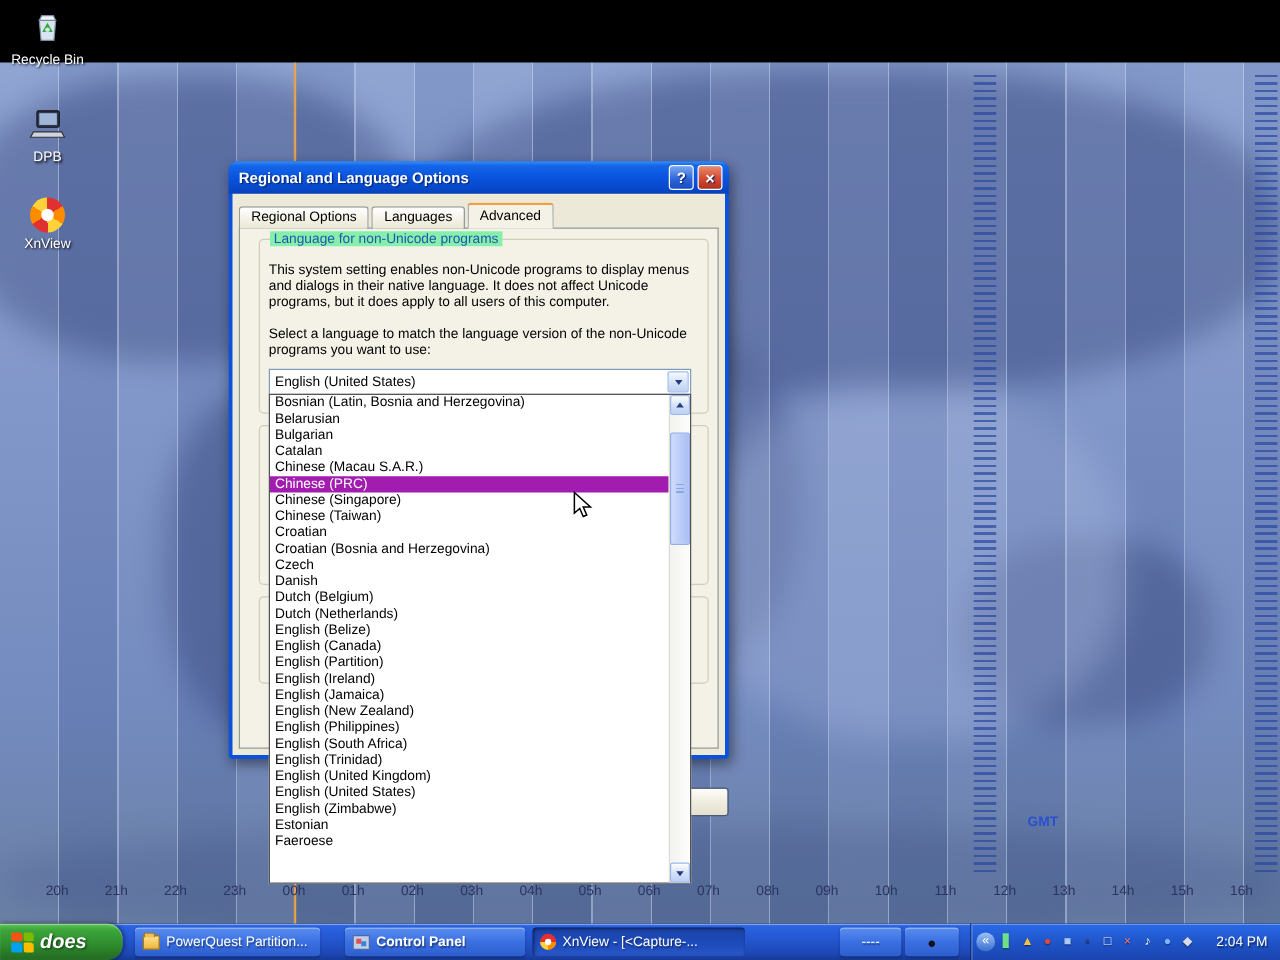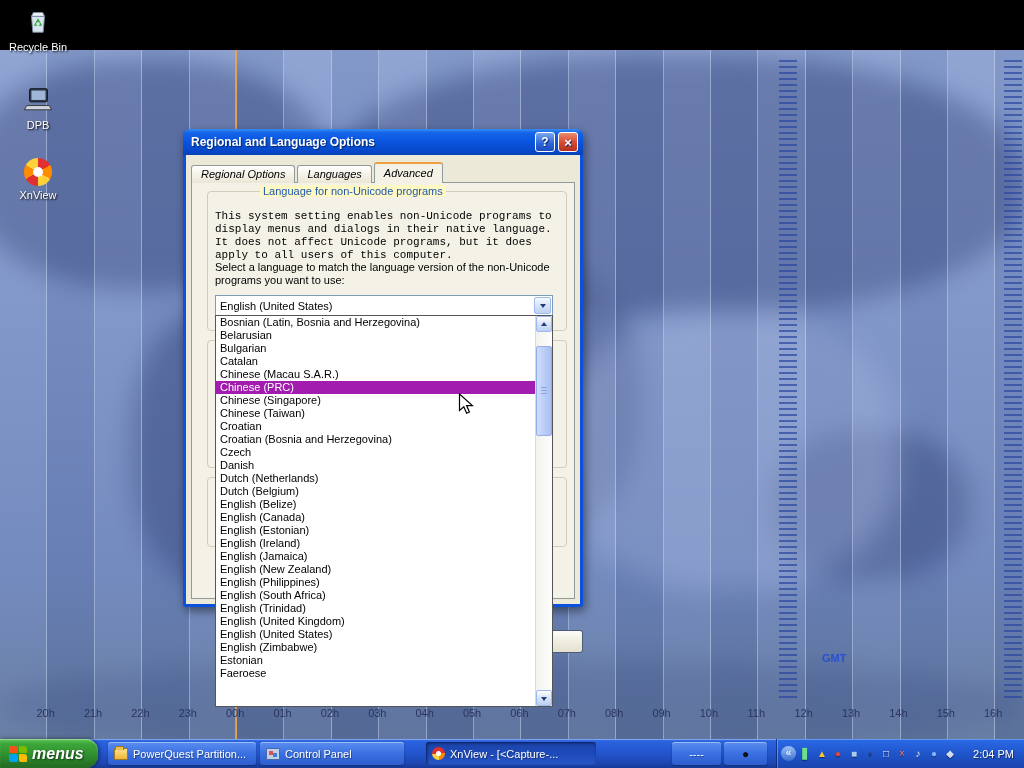--- a/index.html
+++ b/index.html
@@ -40,36 +40,36 @@
   .titlebar { position:absolute; left:-3px; top:-3px; right:-3px; height:26px; border-radius:7px 7px 0 0;
          background:linear-gradient(180deg,#378ef5 0%,#1465e8 14%,#0a55e0 48%,#0747c8 86%,#0640b8 100%);
          color:#fff; font-weight:bold; font-size:12px; display:flex; align-items:center; padding:0 5px 0 8px;
          text-shadow:1px 1px 1px #00256e; }
   .titlebar .t-text { flex:1; }
   .cap-btn { width:20px; height:20px; margin-left:3px; border:1px solid #fff; border-radius:3px;
          display:flex; align-items:center; justify-content:center; color:#fff; font-weight:bold; font-size:12px; }
   .help-btn { background:linear-gradient(180deg,#7aa8f0,#2c62d8 60%,#1a4ec0); }
   .close-btn { background:linear-gradient(180deg,#eb8a6c,#d6492f 55%,#b1301d); font-size:13px; }
 
-  .tabs { position:absolute; left:5px; top:30px; height:21px; display:flex; align-items:flex-end; z-index:2;font-style:italic; }
+  .tabs { position:absolute; left:5px; top:30px; height:21px; display:flex; align-items:flex-end; z-index:2; }
   .tab { height:18px; line-height:16px; padding:0 9px; margin-right:2px; color:#000;
          background:linear-gradient(#fff,#f3f1e4 60%,#eae7d6); border:1px solid #919b9c; border-bottom:none;
          border-radius:3px 3px 0 0; }
   .tab.active { height:21px; line-height:18px; background:#f4f2e7; border-top:2px solid #f0a040; }
   .page { position:absolute; left:5px; top:50px; width:384px; height:417px; background:#f4f2e7;
           border:1px solid #919b9c; z-index:1; }
 
   .groupbox { position:absolute; border:1px solid #d0cdba; border-radius:4px; }
   .gb-main { left:15px; top:8px; width:360px; height:140px; }
-  .gb-title { position:absolute; top:-7px; left:8px; background:#fef9c3; padding:0 3px; color:#2057b0;margin-left:44px; }
+  .gb-title { position:absolute; top:-7px; left:8px; background:#86efac; padding:0 3px; color:#2057b0; }
   .gb-hidden-1 { left:15px; top:157px; width:360px; height:128px; }
   .gb-hidden-2 { left:15px; top:294px; width:360px; height:70px; }
 
   .para { position:absolute; left:23px; color:#000; line-height:13px; }
-  .para1 { top:27px; width:342px;font-family:Liberation Mono, monospace; }
+  .para1 { top:27px; width:342px; }
   .para2 { top:78px; width:346px; }
 
   .combo { position:absolute; left:23px; top:112px; width:338px; height:21px; background:#fff;
            border:1px solid #7f9db9; display:flex; align-items:center; }
   .combo-value { flex:1; padding-left:4px; white-space:nowrap; overflow:hidden; }
   .combo-btn { width:17px; height:17px; margin:1px; border:1px solid #9ebcf0; border-radius:2px;
            background:linear-gradient(180deg,#f5f9ff,#d7e3f7 50%,#bfd2f2); display:flex; align-items:center; justify-content:center; }
   .tri-down { width:0; height:0; border:3.5px solid transparent; border-top:4.5px solid #1f3e7e; margin-top:4px; }
   .tri-up2 { width:0; height:0; border:3.5px solid transparent; border-bottom:4.5px solid #1f3e7e; margin-bottom:4px; }
 
@@ -242,25 +242,25 @@
       <div class="droplist-item">Bulgarian</div>
       <div class="droplist-item">Catalan</div>
       <div class="droplist-item">Chinese (Macau S.A.R.)</div>
       <div class="droplist-item selected">Chinese (PRC)</div>
       <div class="droplist-item">Chinese (Singapore)</div>
       <div class="droplist-item">Chinese (Taiwan)</div>
       <div class="droplist-item">Croatian</div>
       <div class="droplist-item">Croatian (Bosnia and Herzegovina)</div>
       <div class="droplist-item">Czech</div>
       <div class="droplist-item">Danish</div>
+      <div class="droplist-item">Dutch (Belgium)</div>
       <div class="droplist-item">Dutch (Netherlands)</div>
-      <div class="droplist-item">Dutch (Belgium)</div>
       <div class="droplist-item">English (Belize)</div>
       <div class="droplist-item">English (Canada)</div>
-      <div class="droplist-item">English (Estonian)</div>
+      <div class="droplist-item">English (Partition)</div>
       <div class="droplist-item">English (Ireland)</div>
       <div class="droplist-item">English (Jamaica)</div>
       <div class="droplist-item">English (New Zealand)</div>
       <div class="droplist-item">English (Philippines)</div>
       <div class="droplist-item">English (South Africa)</div>
       <div class="droplist-item">English (Trinidad)</div>
       <div class="droplist-item">English (United Kingdom)</div>
       <div class="droplist-item">English (United States)</div>
       <div class="droplist-item">English (Zimbabwe)</div>
       <div class="droplist-item">Estonian</div>
@@ -282,28 +282,28 @@
 </svg>
 
 <div class="taskbar">
   <div class="start">
     <span class="flag">
         <i></i>
         <i></i>
         <i></i>
         <i></i>
       </span>
-    <span>menus</span>
+    <span>does</span>
   </div>
 
   <div class="tbtn" style="left:108px;width:148px;">
     <span class="tb-ico folder-ico"></span>
     <span class="tb-label">PowerQuest Partition...</span>
   </div>
-  <div class="tbtn" style="left:260px;width:144px;">
+  <div class="tbtn" style="left:276px;width:144px;font-weight:bold;">
     <span class="tb-ico cpanel-ico"></span>
     <span class="tb-label">Control Panel</span>
   </div>
   <div class="tbtn active" style="left:426px;width:170px;">
     <span class="xn-ico"></span>
     <span class="tb-label">XnView - [&lt;Capture-...</span>
   </div>
   <div class="tbtn" style="left:672px;width:49px;justify-content:center;">
     <span class="tb-label">----</span>
   </div>

